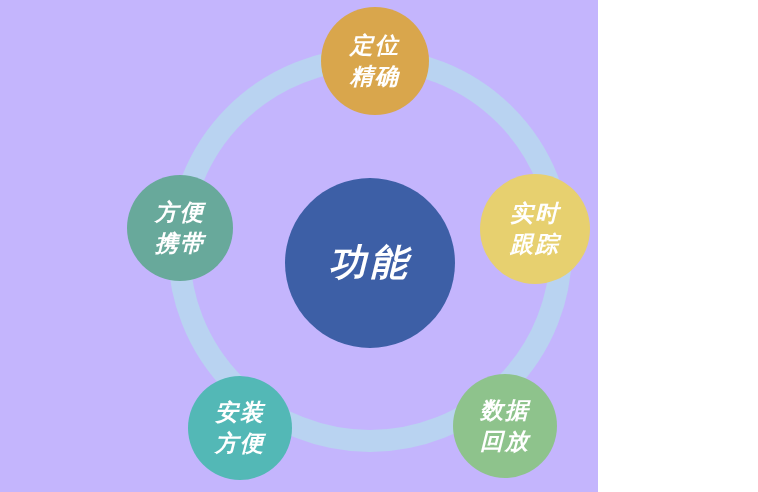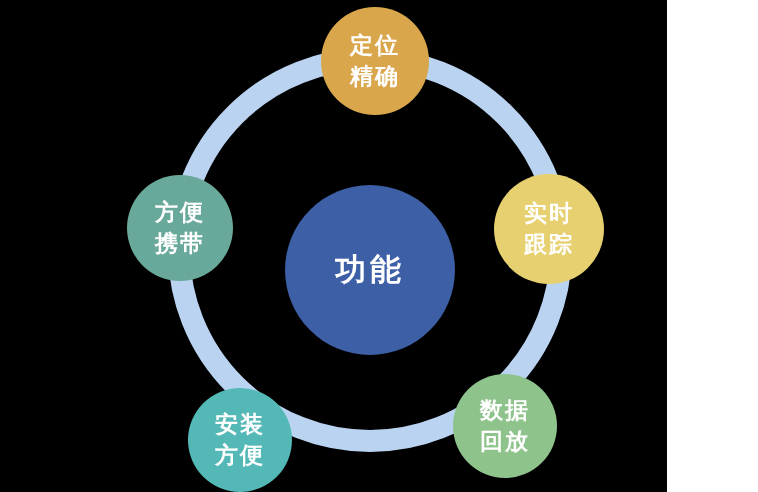--- a/index.html
+++ b/index.html
@@ -5,24 +5,25 @@
   html, body {
     margin: 0;
     padding: 0;
     background: #ffffff;
   }
   body {
     font-family: "Liberation Sans", "DejaVu Sans", sans-serif;
   }
   .canvas {
     position: relative;
-    width: 667px;
+    width: 598px;
     height: 492px;
-    background: #000000;
+    background: #c4b5fd;
     overflow: hidden;
+    font-style: italic;
   }
   .ring {
     position: absolute;
     left: 168px;
     top: 48px;
     width: 404px;
     height: 404px;
     border: 22px solid #b9d3f1;
     border-radius: 50%;
     box-sizing: border-box;
@@ -36,30 +37,30 @@
     text-align: center;
     color: #ffffff;
   }
   .node {
     font-size: 23px;
     font-weight: 600;
     line-height: 31px;
     letter-spacing: 2px;
   }
   .node-top          { left: 321px; top: 7px;   width: 108px; height: 108px; }
-  .node-right        { left: 494px; top: 174px; width: 110px; height: 110px; text-align: right; }
+  .node-right        { left: 480px; top: 174px; width: 110px; height: 110px; text-align: right; }
   .node-bottom-right { left: 453px; top: 374px; width: 104px; height: 104px; text-align: center; }
-  .node-bottom-left  { left: 188px; top: 388px; width: 104px; height: 104px; }
+  .node-bottom-left  { left: 188px; top: 376px; width: 104px; height: 104px; }
   .node-left         { left: 127px; top: 175px; width: 106px; height: 106px; }
   .center-circle {
     left: 285px;
-    top: 185px;
+    top: 178px;
     width: 170px;
     height: 170px;
-    font-size: 31px;
+    font-size: 37px;
     font-weight: bold;
     line-height: 46px;
     letter-spacing: 4px;
   }
 </style>
 </head>
 <body>
 
 <div class="canvas">
 

